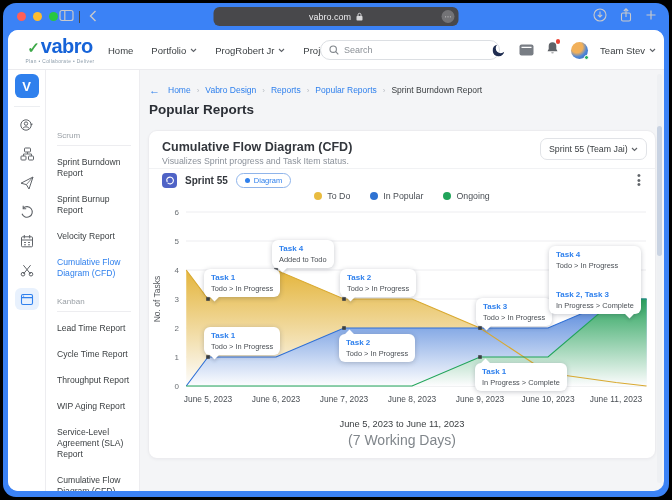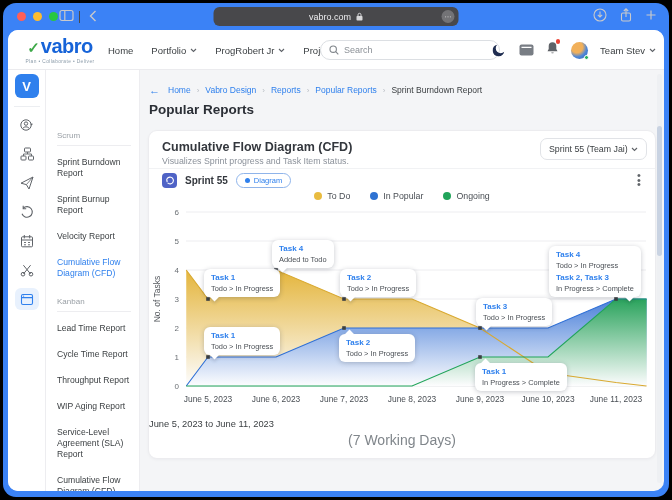--- a/index.html
+++ b/index.html
@@ -70,28 +70,28 @@
   .sprint-ico { width:15px; height:15px; border-radius:4px; background:#4f63c6; display:flex; align-items:center; justify-content:center; }
   .sprint-name { font-size:10px; font-weight:bold; color:#33373d; }
   .badge { display:flex; align-items:center; gap:4px; border:1px solid #8fb4ea; border-radius:8px; padding:2px 8px; font-size:7.5px; color:#2f80ed; }
   .badge-dot { width:5px; height:5px; border-radius:50%; background:#2f80ed; }
   .kebab { position:absolute; right:12px; top:42px; color:#5f6368; font-size:11px; letter-spacing:0; line-height:4.5px; text-align:center; width:8px; cursor:pointer; }
   .legend { position:absolute; left:0; right:0; top:60px; display:flex; justify-content:center; gap:20px; }
   .lg-item { display:flex; align-items:center; gap:5px; font-size:8.8px; color:#4a4f55; }
   .lg-dot { width:8px; height:8px; border-radius:50%; }
 
   .chart-svg { position:absolute; left:0; top:73px; width:508px; height:205px; }
-  .caption1 { position:absolute; left:0; right:0; top:288px; text-align:left; font-size:9.3px; color:#3c4043; }
+  .caption1 { position:absolute; left:0; right:0; top:288px; text-align:center; font-size:9.3px; color:#3c4043; }
   .caption2 { position:absolute; left:0; right:0; top:301px; text-align:center; font-size:14px; color:#80868b; }
 
   
   .tip { position:absolute; background:#fff; border-radius:6px; box-shadow:0 1px 5px rgba(30,40,60,0.25); padding:4px 7px 4px; z-index:5; white-space:nowrap; }
   .tip-task { color:#2f80ed; font-size:8px; font-weight:bold; margin-bottom:2px; }
   .tip-change { color:#4a4f55; font-size:7.4px; }
-  .tip-entry + .tip-entry { margin-top:3px; }
+  .tip-entry + .tip-entry { margin-top:20px; }
   .ptr { position:absolute; width:7px; height:7px; background:#fff; transform:rotate(45deg); }
   .ptr.bl { left:7px; bottom:-3px; box-shadow:2px 2px 3px rgba(30,40,60,0.12); }
   .ptr.tl { left:7px; top:-3px; }
   .ptr.br { right:8px; bottom:-3px; box-shadow:2px 2px 3px rgba(30,40,60,0.12); }
 
   .scrollbar { position:absolute; right:2px; top:4px; width:5px; bottom:8px; background:#eef0f3; border-radius:3px; }
   .scroll-thumb { position:absolute; left:0; width:5px; top:52px; height:130px; background:#c9d3e2; border-radius:3px; }
 </style>
 </head>
 <body>

